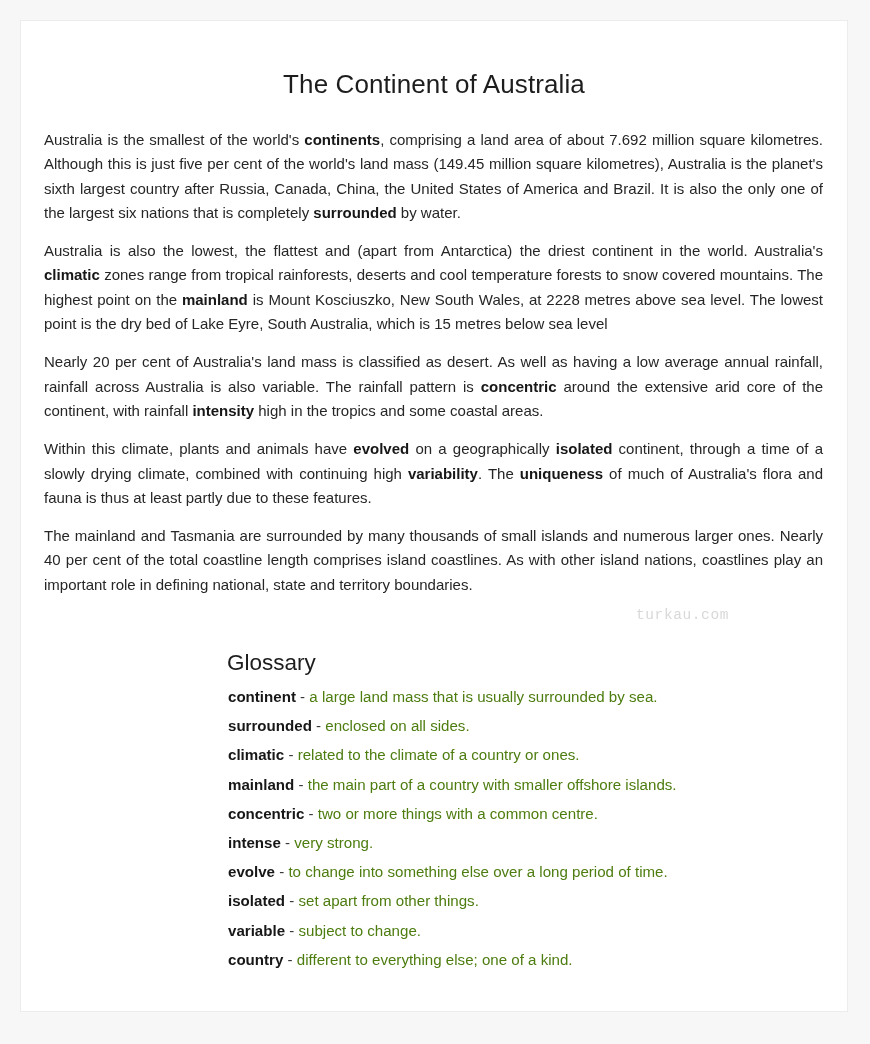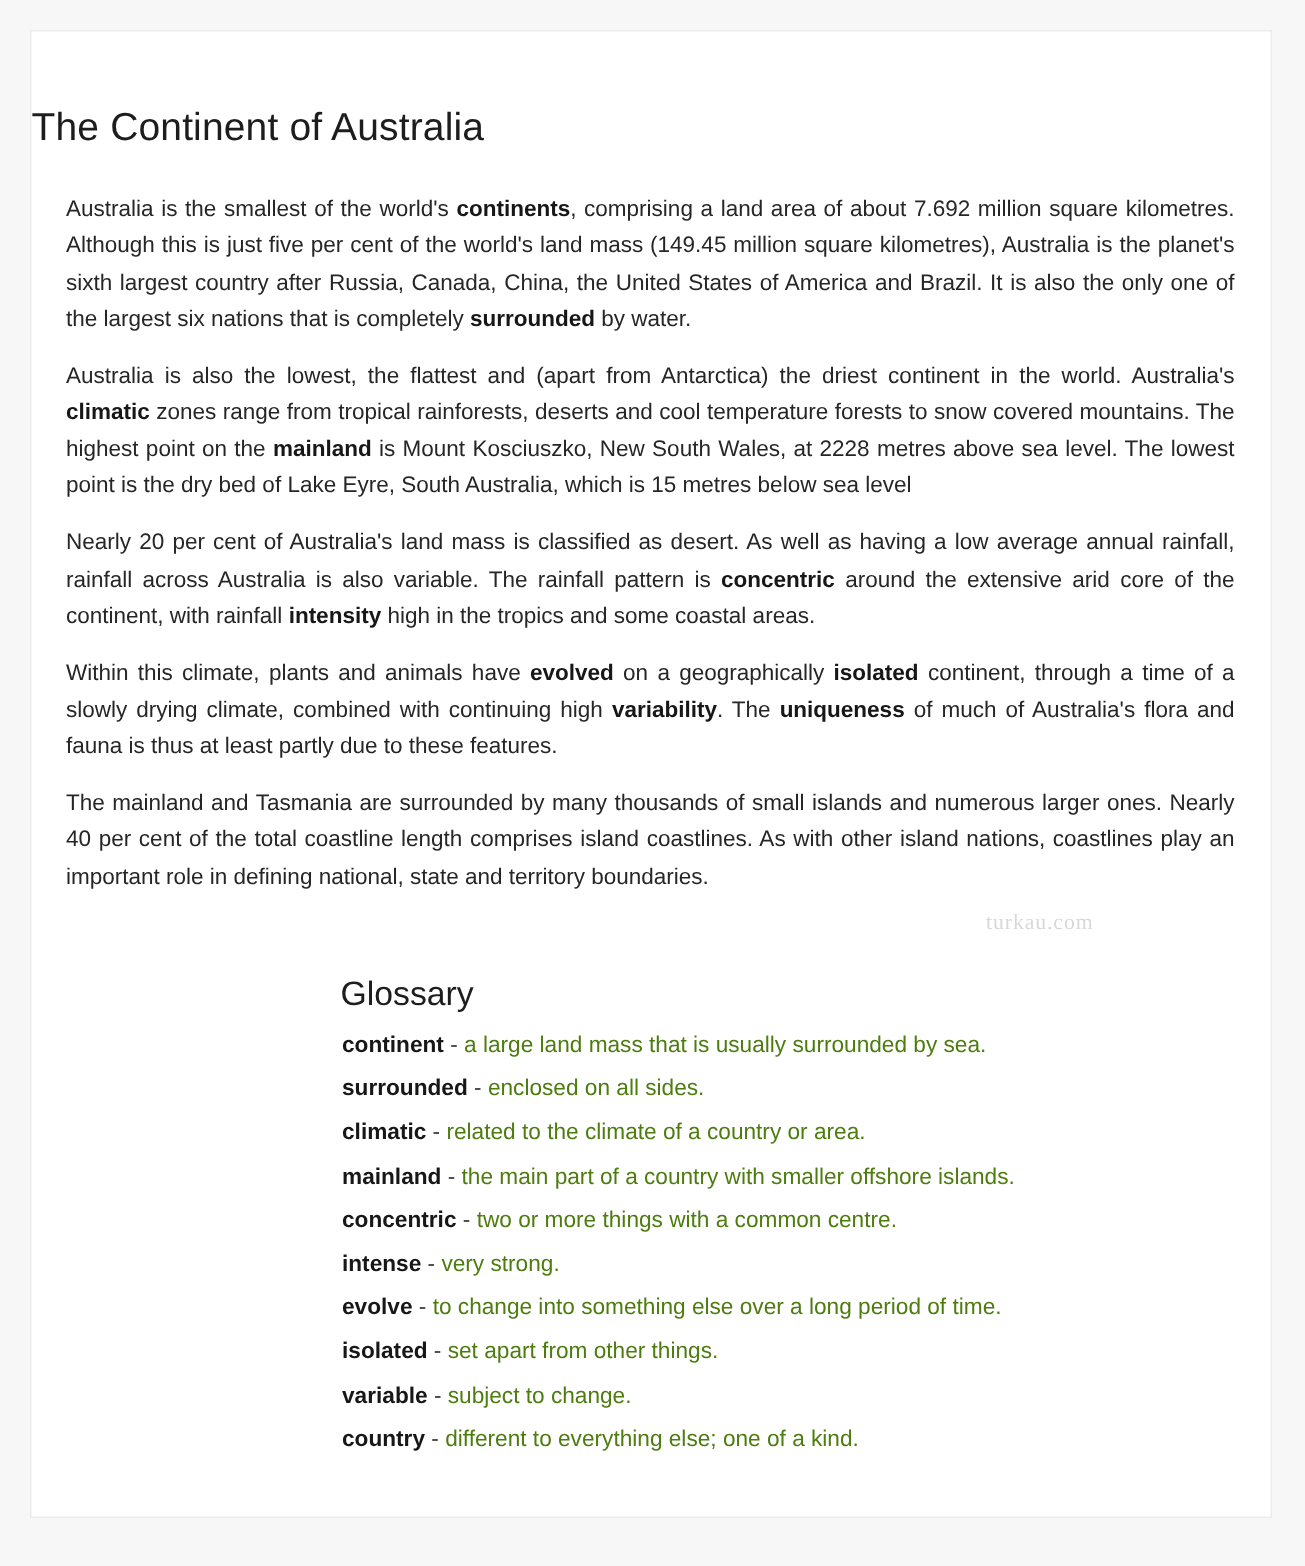--- a/index.html
+++ b/index.html
@@ -20,20 +20,21 @@
     width: 828px;
     height: 992px;
     background: #ffffff;
     border: 1px solid #ececec;
     box-sizing: border-box;
     overflow: hidden;
   }
   .doc-title {
     margin: 0;
     padding-top: 48px;
+    text-align: center;
     font-size: 26px;
     font-weight: 400;
     color: #1d1d1d;
     letter-spacing: 0.1px;
   }
   .body-content {
     padding: 0 24px 0 23px;
     margin-top: 28px;
   }
   .body-para {
@@ -53,21 +54,21 @@
     height: 20px;
     margin-top: -4px;
   }
   .watermark {
     position: absolute;
     right: 94px;
     top: 0;
     font-size: 14.5px;
     color: #d8d8d8;
     letter-spacing: 0.6px;
-    font-family: Liberation Serif, serif;
+    font-family: Liberation Mono, monospace;
     user-select: none;
   }
   .glossary-section {
     margin-top: 23px;
     padding-left: 183px;
   }
   .glossary-title {
     margin: 0 0 11px 0;
     font-size: 22.5px;
     font-weight: 400;
@@ -113,21 +114,21 @@
 
     <div class="watermark-row">
       <span class="watermark">turkau.com</span>
     </div>
 
     <div class="glossary-section">
       <h2 class="glossary-title">Glossary</h2>
       <ul class="glossary-list" id="glossary-container">
           <li class="glossary-item"><span class="glossary-term">continent</span><span class="glossary-sep"> - </span><span class="glossary-def">a large land mass that is usually surrounded by sea.</span></li>
           <li class="glossary-item"><span class="glossary-term">surrounded</span><span class="glossary-sep"> - </span><span class="glossary-def">enclosed on all sides.</span></li>
-          <li class="glossary-item"><span class="glossary-term">climatic</span><span class="glossary-sep"> - </span><span class="glossary-def">related to the climate of a country or area.</span></li>
+          <li class="glossary-item"><span class="glossary-term">climatic</span><span class="glossary-sep"> - </span><span class="glossary-def">related to the climate of a country or ones.</span></li>
           <li class="glossary-item"><span class="glossary-term">mainland</span><span class="glossary-sep"> - </span><span class="glossary-def">the main part of a country with smaller offshore islands.</span></li>
           <li class="glossary-item"><span class="glossary-term">concentric</span><span class="glossary-sep"> - </span><span class="glossary-def">two or more things with a common centre.</span></li>
           <li class="glossary-item"><span class="glossary-term">intense</span><span class="glossary-sep"> - </span><span class="glossary-def">very strong.</span></li>
           <li class="glossary-item"><span class="glossary-term">evolve</span><span class="glossary-sep"> - </span><span class="glossary-def">to change into something else over a long period of time.</span></li>
           <li class="glossary-item"><span class="glossary-term">isolated</span><span class="glossary-sep"> - </span><span class="glossary-def">set apart from other things.</span></li>
           <li class="glossary-item"><span class="glossary-term">variable</span><span class="glossary-sep"> - </span><span class="glossary-def">subject to change.</span></li>
           <li class="glossary-item"><span class="glossary-term">country</span><span class="glossary-sep"> - </span><span class="glossary-def">different to everything else; one of a kind.</span></li>
         </ul>
     </div>
   </div>

